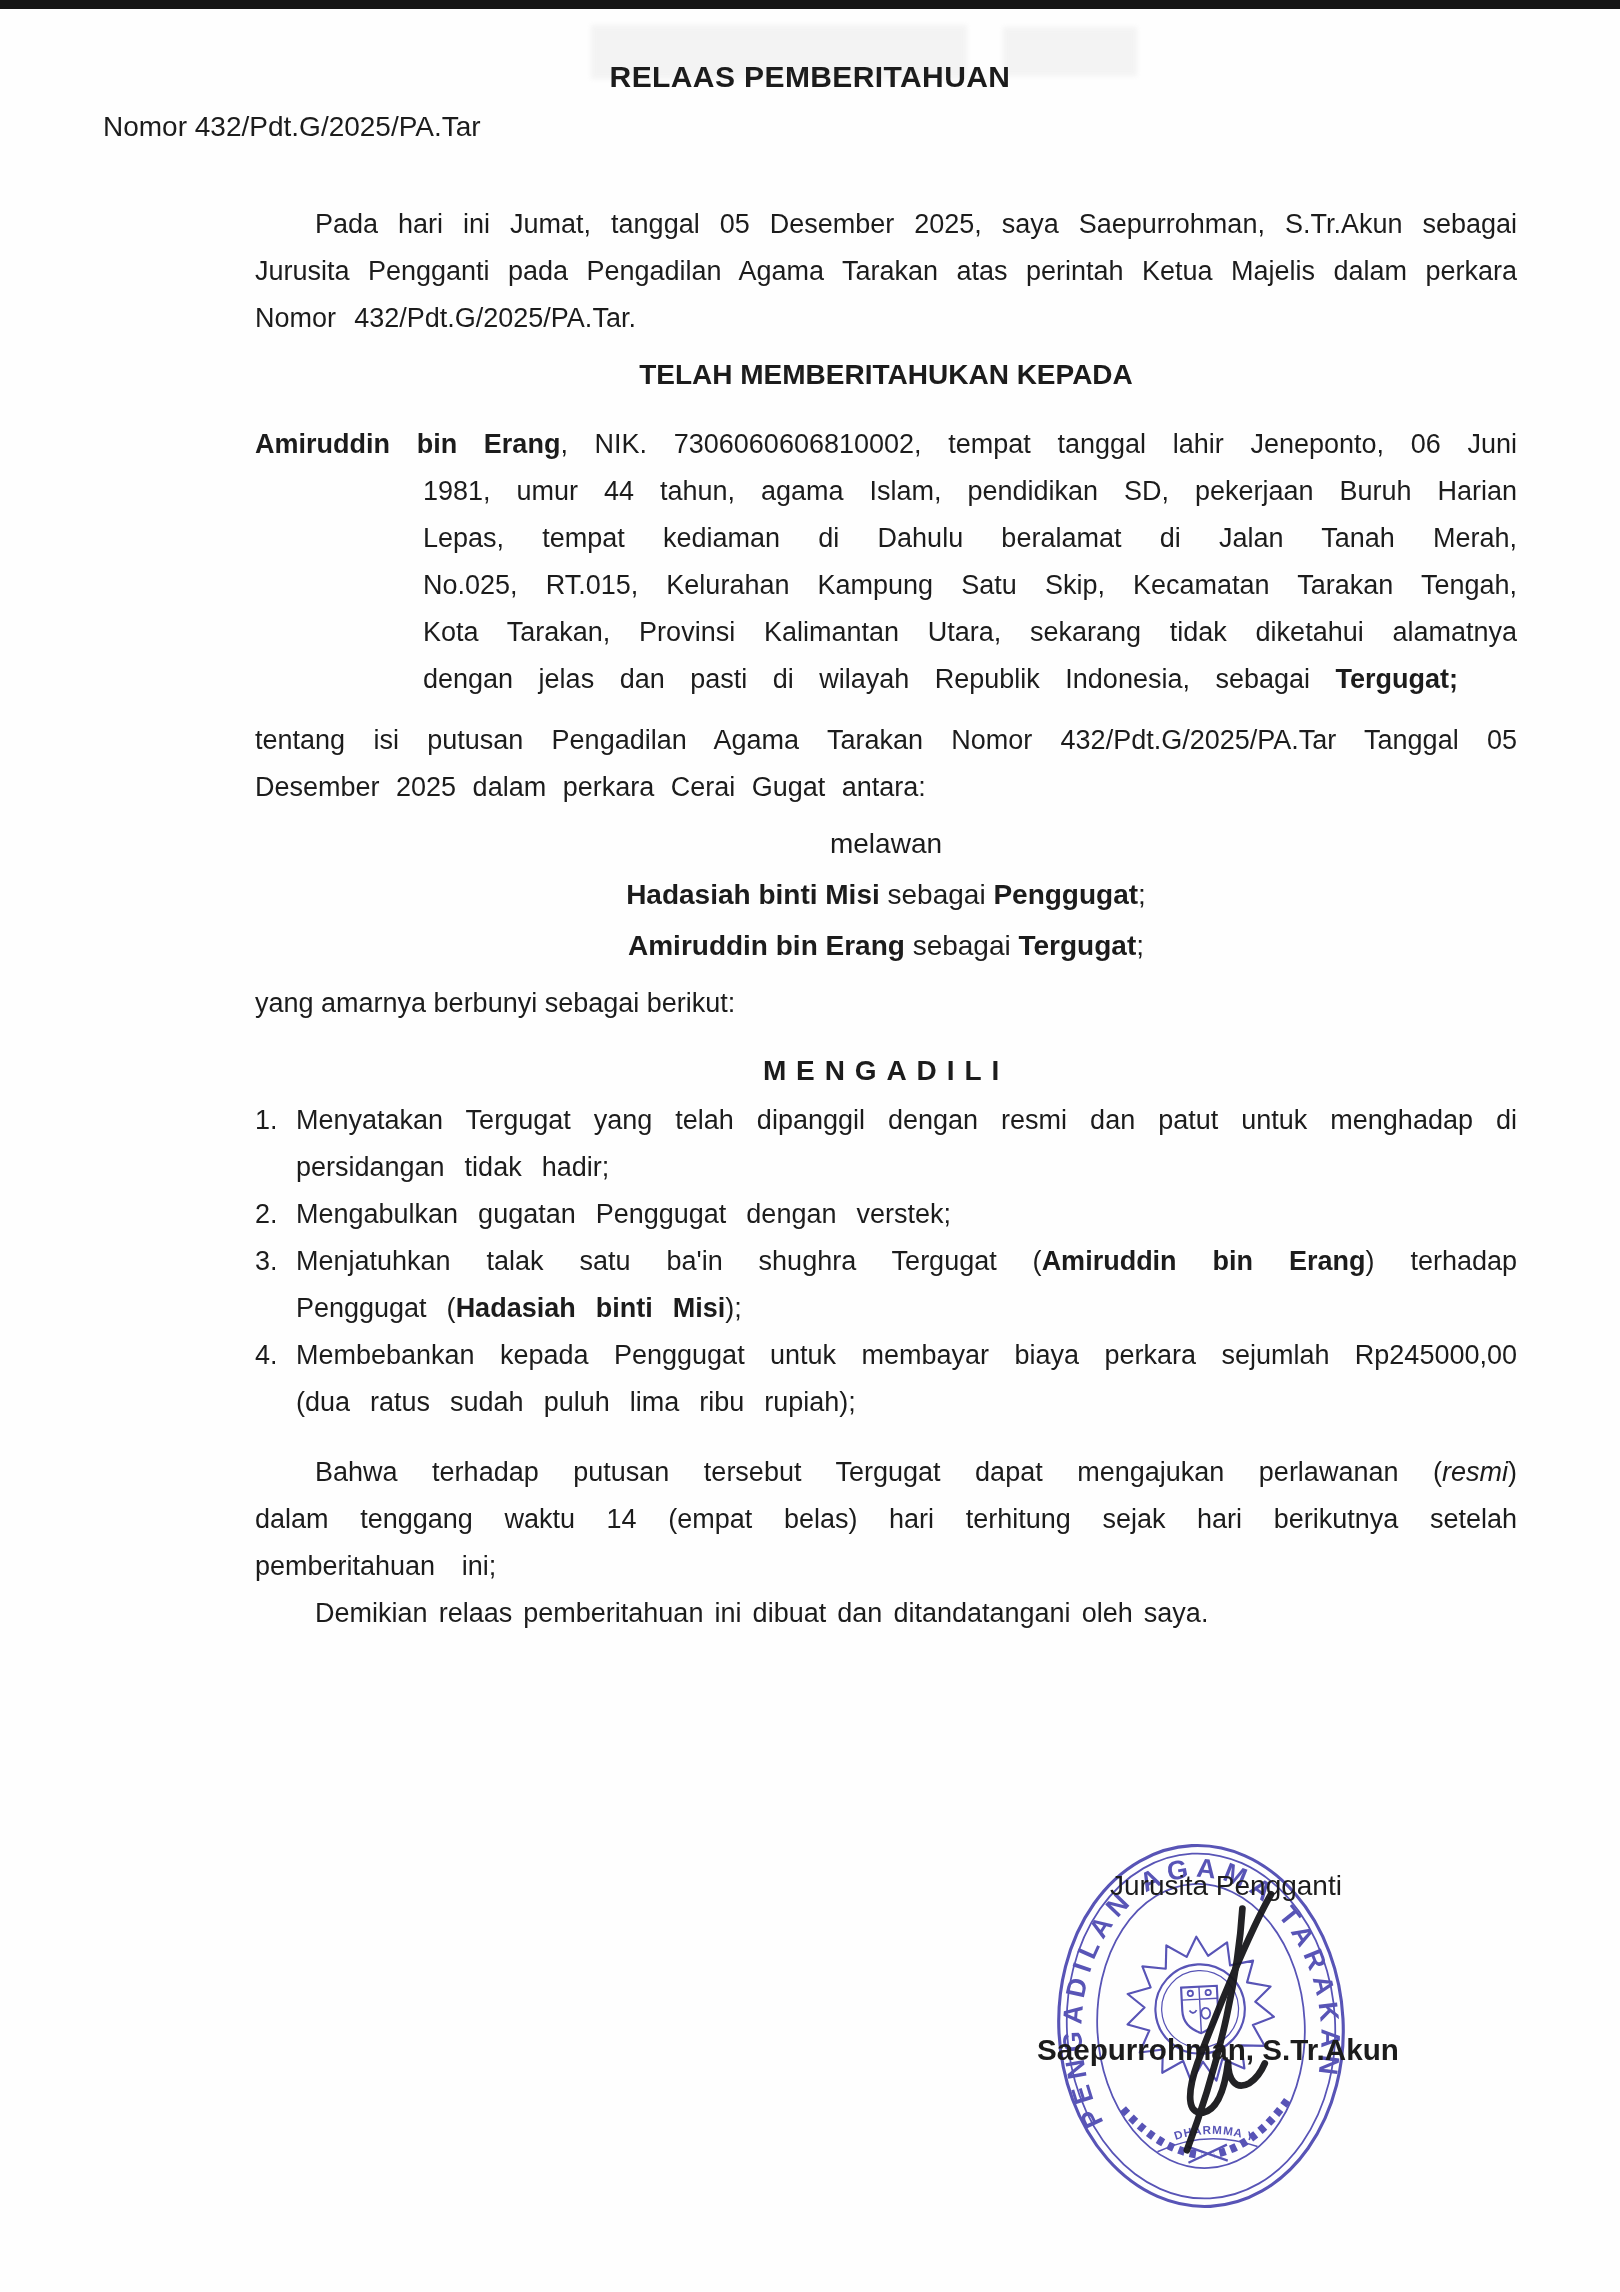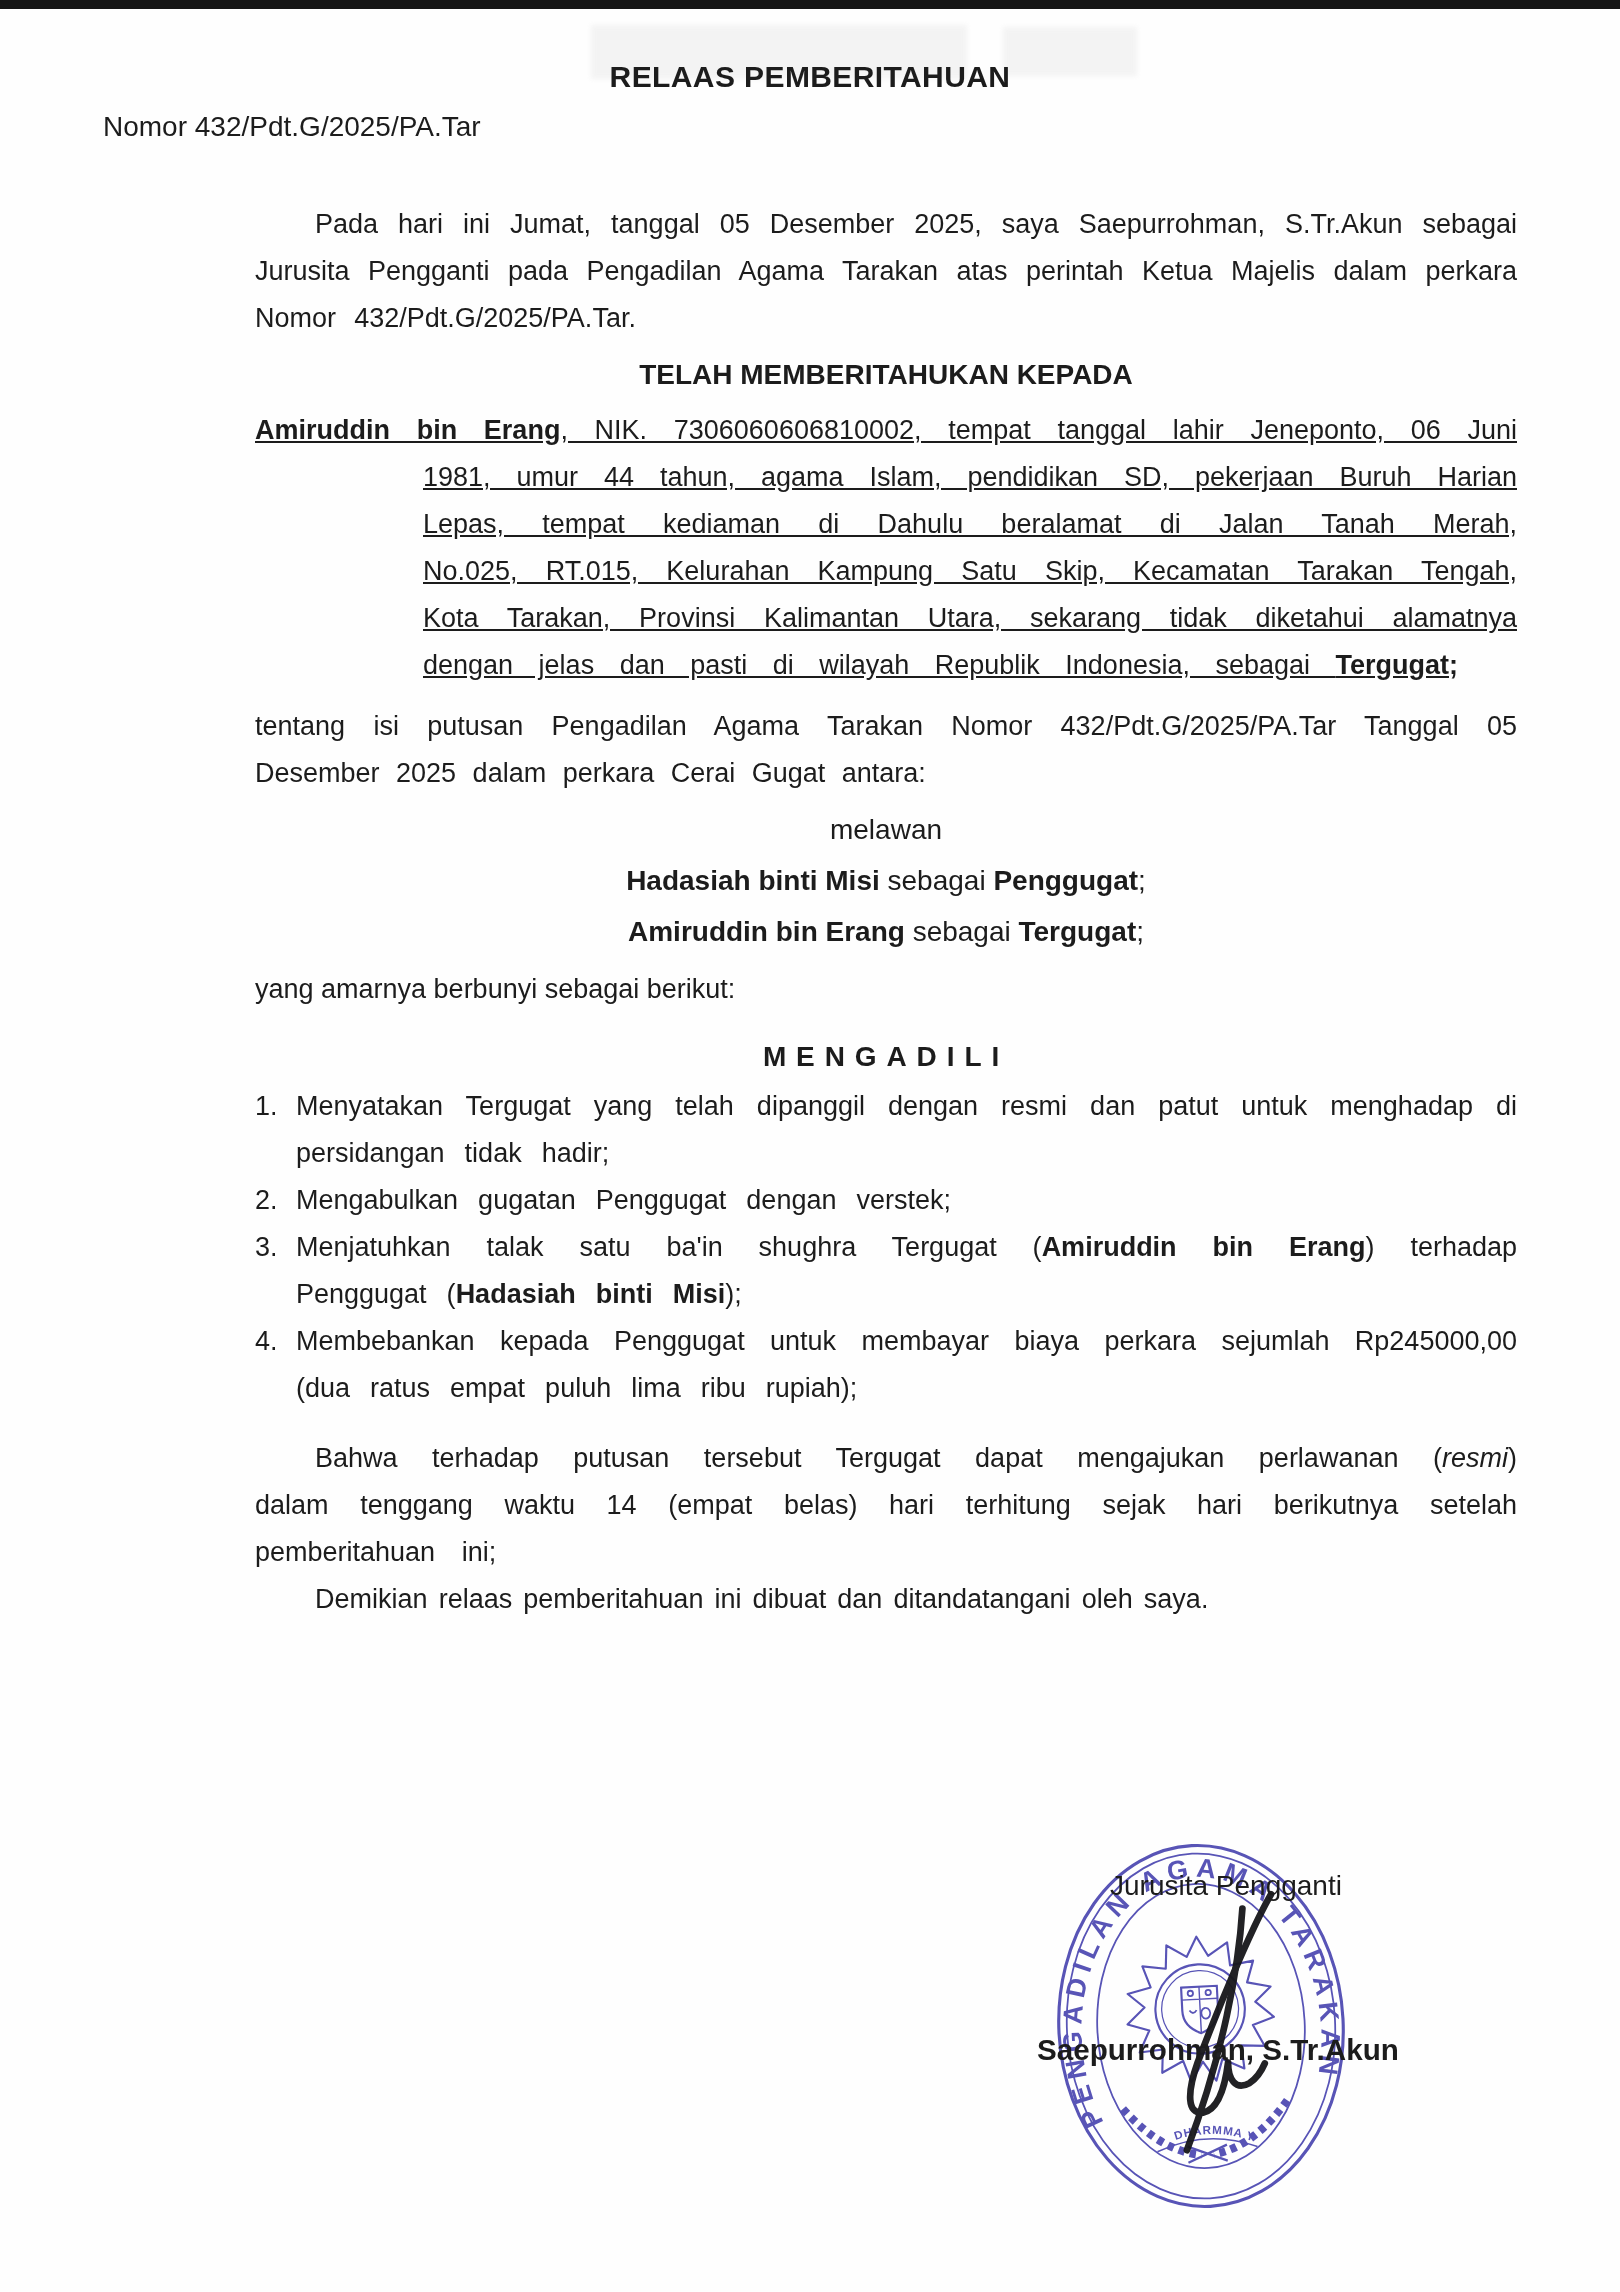--- a/index.html
+++ b/index.html
@@ -24,21 +24,21 @@
     text-align:center;font-weight:bold;font-size:30px;line-height:38px;
     letter-spacing:0.4px;margin:0 0 12.5px -152px;
   }
   .doc-number{text-align:left;font-size:28px;line-height:36px;margin:0 0 0 -152px;}
   .para{ text-align:justify;margin:0;}
   .indent{text-indent:60px;}
   .p-intro{margin-top:56px;word-spacing:10.7px;}
   .h-center{
     text-align:center;font-weight:bold;font-size:28px;line-height:47px;margin-top:9px;
   }
-  .p-recipient{margin-top:9px;padding-left:168px;text-indent:-168px;word-spacing:18px;text-decoration:underline;}
+  .p-recipient{margin-top:23px;padding-left:168px;text-indent:-168px;word-spacing:18px;}
   .p-about{margin-top:14.3px;word-spacing:9px;}
   .parties{margin-top:7.2px;text-align:center;font-size:28px;line-height:51px;}
   .p-amar-intro{margin-top:9px;}
   .h-mengadili{
     text-align:center;font-weight:bold;font-size:28px;line-height:47px;
     letter-spacing:9.9px;margin-top:19.7px;
   }
   .amar-list{margin-top:3.6px;}
   .amar-item{display:flex;align-items:flex-start;}
   .amar-marker{flex:none;width:41px;}
@@ -94,21 +94,21 @@
       <div class="amar-item">
         <span class="amar-marker">2.</span>
         <span class="amar-text">Mengabulkan gugatan Penggugat dengan verstek;</span>
       </div>
       <div class="amar-item">
         <span class="amar-marker">3.</span>
         <span class="amar-text"><span>Menjatuhkan talak satu ba'in shughra Tergugat (</span><span class="b">Amiruddin bin Erang</span><span>) terhadap Penggugat (</span><span class="b">Hadasiah binti Misi</span><span>);</span></span>
       </div>
       <div class="amar-item">
         <span class="amar-marker">4.</span>
-        <span class="amar-text">Membebankan kepada Penggugat untuk membayar biaya perkara sejumlah Rp245000,00 (dua ratus empat puluh lima ribu rupiah);</span>
+        <span class="amar-text">Membebankan kepada Penggugat untuk membayar biaya perkara sejumlah Rp245000,00 (dua ratus sudah puluh lima ribu rupiah);</span>
       </div>
     </div>
 
     <p class="para indent p-objection"><span>Bahwa terhadap putusan tersebut Tergugat dapat mengajukan perlawanan (</span><span class="i">resmi</span><span>) dalam tenggang waktu 14 (empat belas) hari terhitung sejak hari berikutnya setelah pemberitahuan ini;</span></p>
 
 
     <p class="para indent p-final">Demikian relaas pemberitahuan ini dibuat dan ditandatangani oleh saya.</p>
 
   </div>
 

